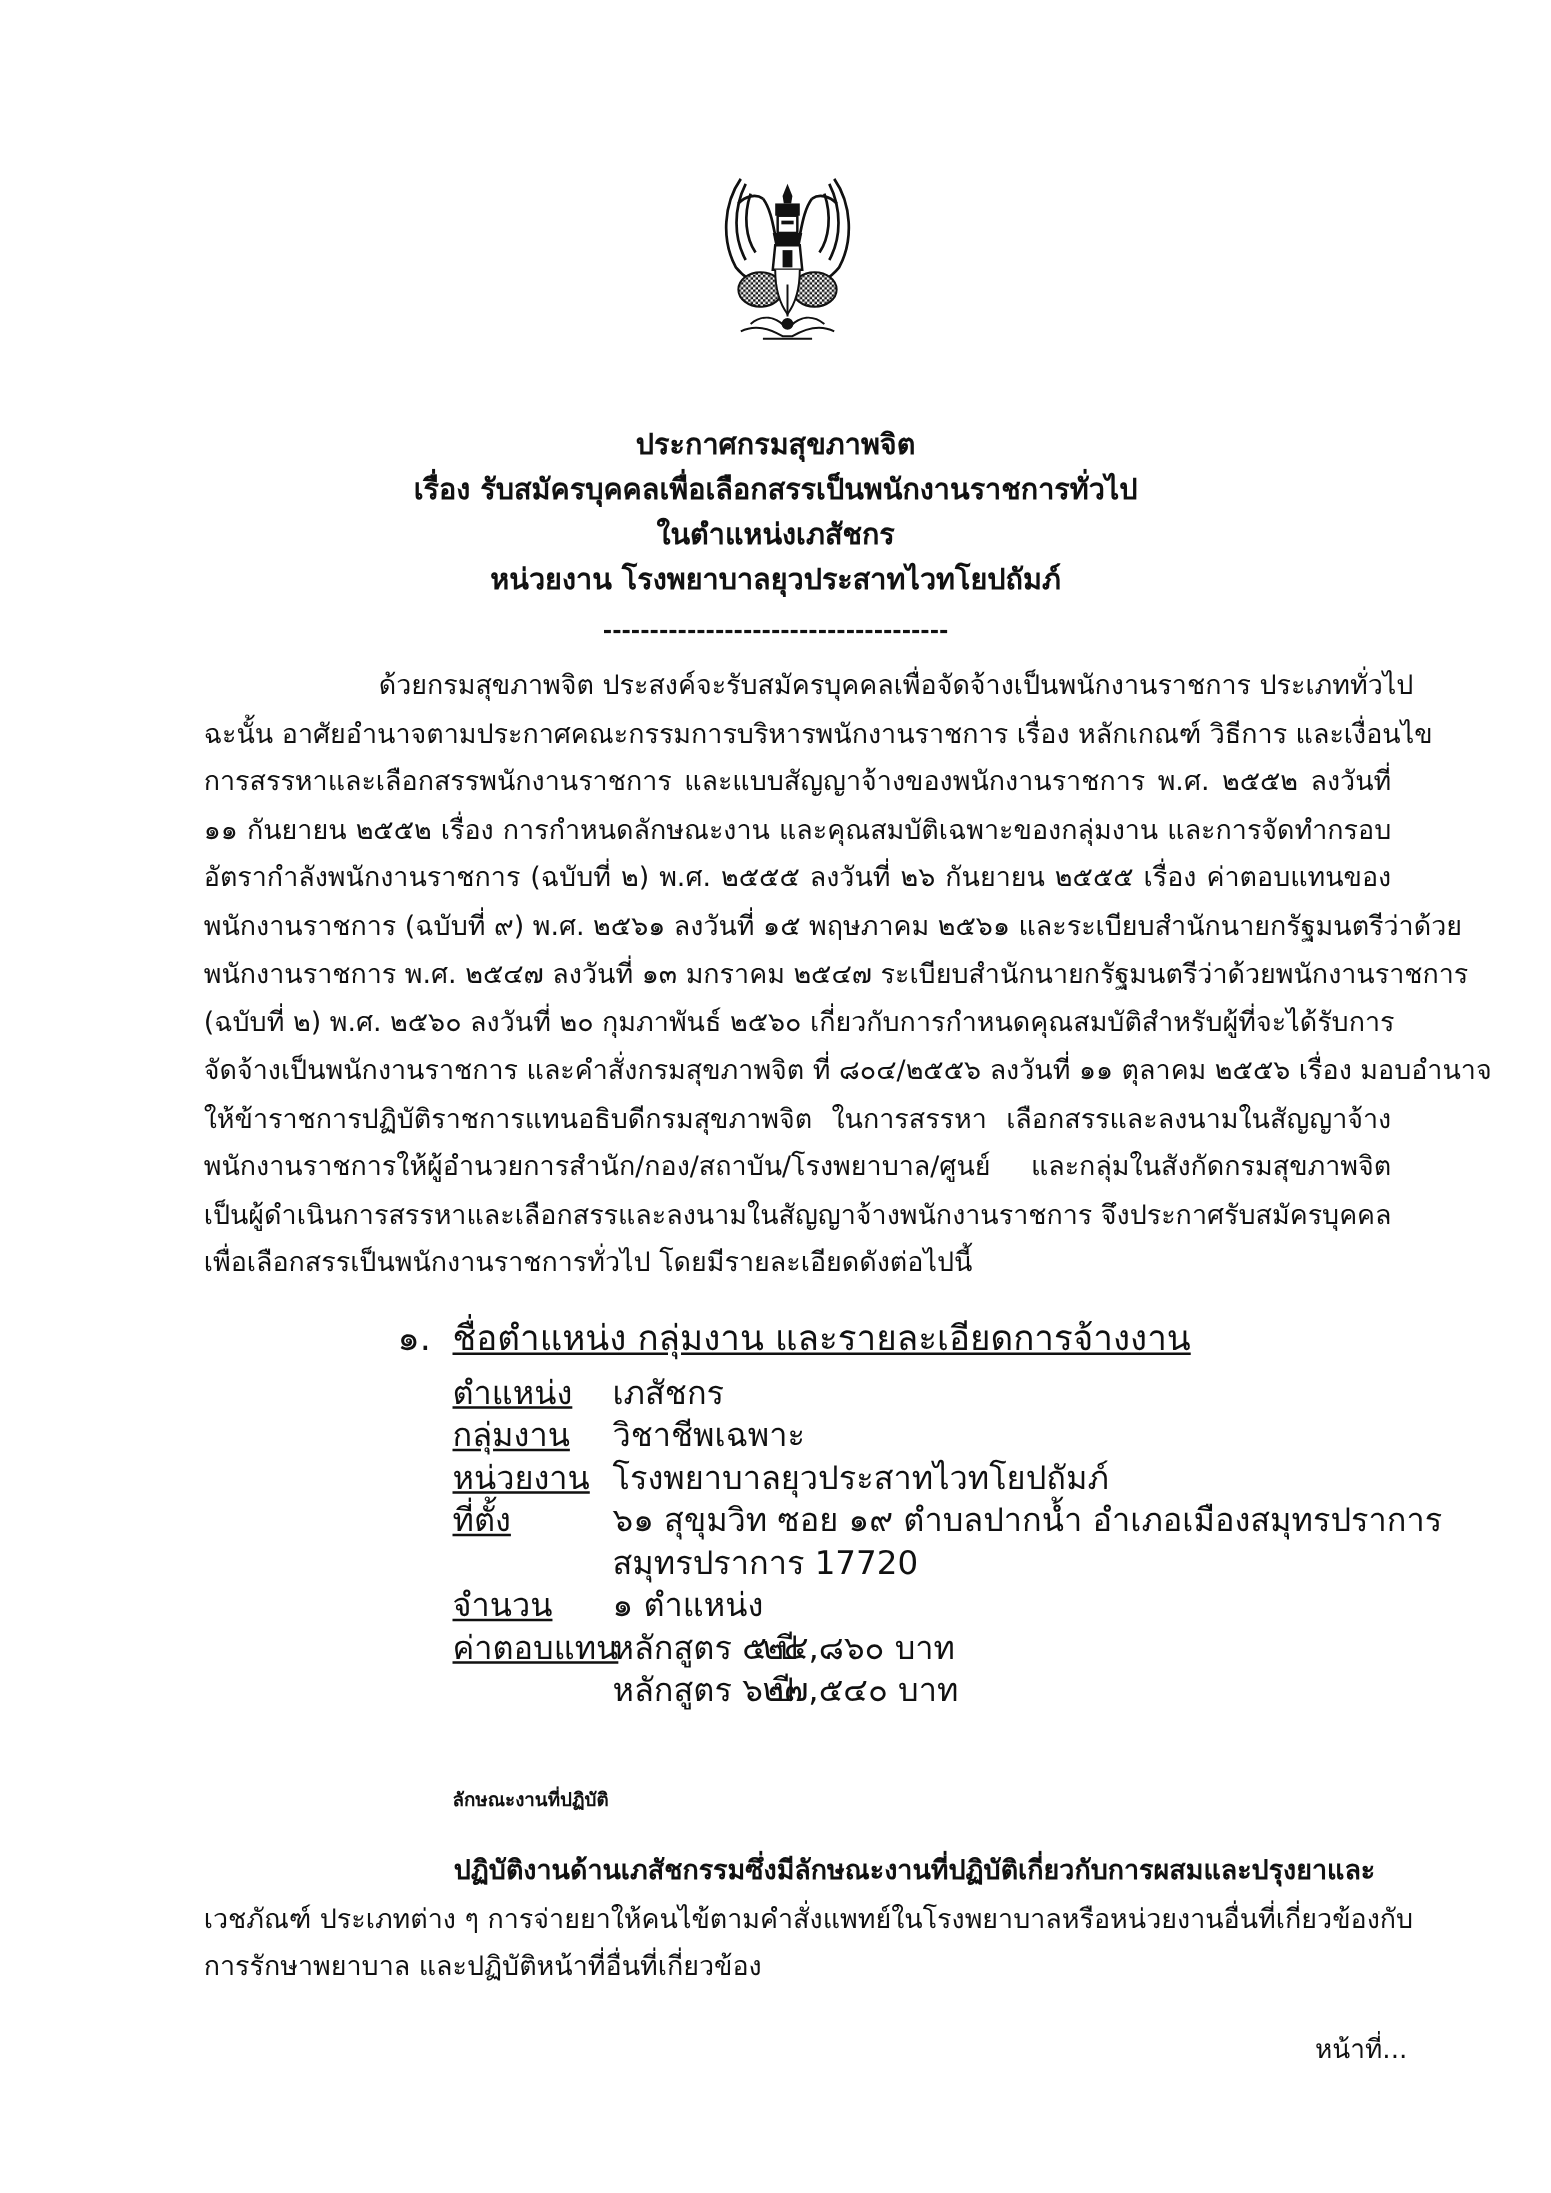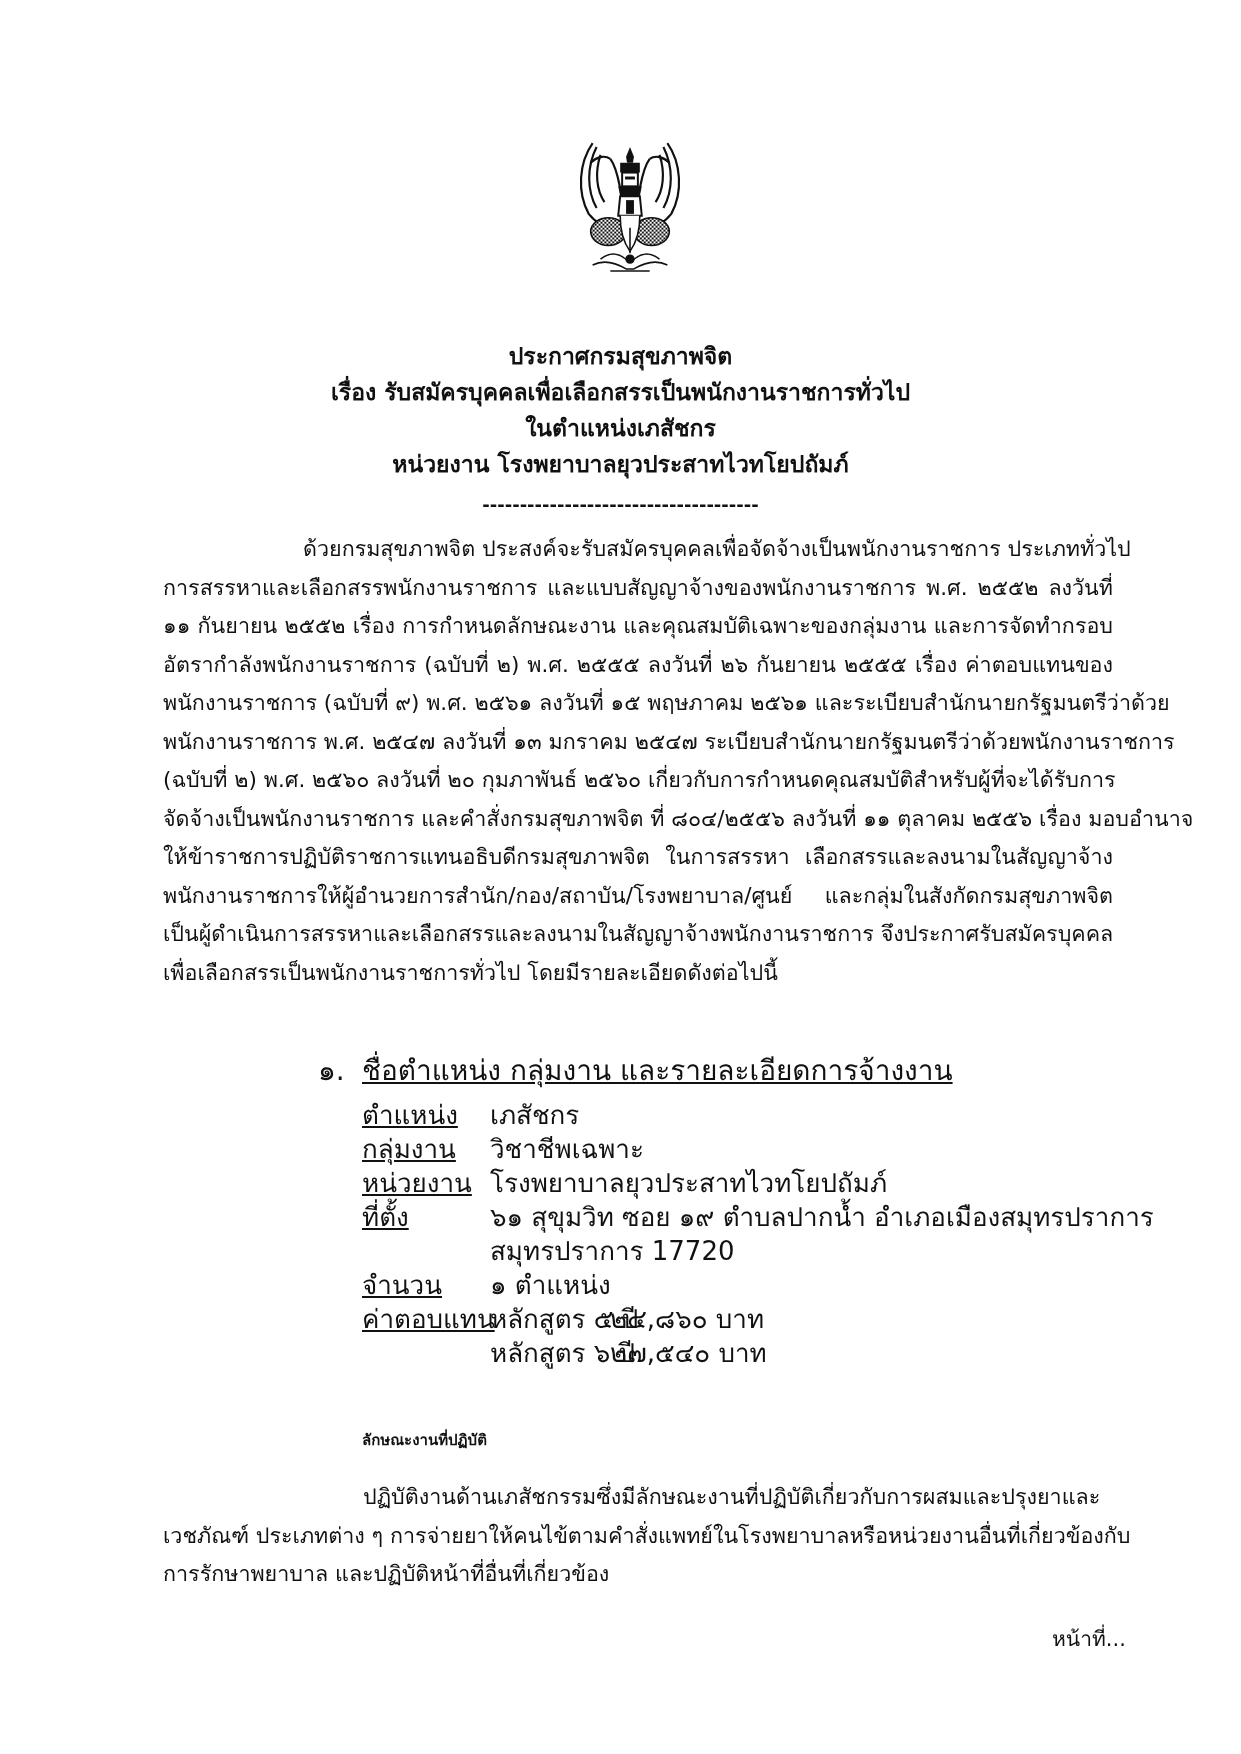--- a/index.html
+++ b/index.html
@@ -21,21 +21,21 @@
     .section-head .num { display: inline-block; width: 44px; }
     .section-head .txt { text-decoration: underline; }
     .details { position: absolute; left: 362px; top: 1098px; font-size: 26px; }
     .drow { height: 34px; line-height: 34px; white-space: nowrap; }
     .dlabel { display: inline-block; width: 128px; text-decoration: underline; vertical-align: top; }
     .dlabel.empty { text-decoration: none; }
     .dval { display: inline-block; vertical-align: top; }
     .pay-course { display: inline-block; width: 120px; }
     .duty-head { position: absolute; left: 362px; top: 1428px; font-size: 15px; font-weight: bold; white-space: nowrap; }
     .duty-para { position: absolute; left: 163px; top: 1478px; width: 950px; font-size: 21.5px; }
-    .duty-para .line.indent { padding-left: 200px; }
+    .duty-para .line.indent { padding-left: 200px; font-weight: bold; }
     .footer-next { position: absolute; left: 1052px; top: 1622px; font-size: 21px; white-space: nowrap; }
   </style>
 </head>
 <body>
 
 <div class="page">
 
   <div class="emblem">
     <svg viewBox="0 0 120 150" width="118" height="150">
       <g fill="none" stroke="#111" stroke-width="2.2">
@@ -89,20 +89,21 @@
   <div class="title-block">
     <div class="title-line">ประกาศกรมสุขภาพจิต</div>
     <div class="title-line">เรื่อง รับสมัครบุคคลเพื่อเลือกสรรเป็นพนักงานราชการทั่วไป</div>
     <div class="title-line">ในตำแหน่งเภสัชกร</div>
     <div class="title-line">หน่วยงาน โรงพยาบาลยุวประสาทไวทโยปถัมภ์</div>
     <div class="title-sep">-------------------------------------</div>
   </div>
 
   <div class="para" style="top:530px;">
     <div class="line indent">ด้วยกรมสุขภาพจิต ประสงค์จะรับสมัครบุคคลเพื่อจัดจ้างเป็นพนักงานราชการ ประเภททั่วไป</div>
+    <div class="line">ฉะนั้น อาศัยอำนาจตามประกาศคณะกรรมการบริหารพนักงานราชการ เรื่อง หลักเกณฑ์ วิธีการ และเงื่อนไข</div>
     <div class="line">การสรรหาและเลือกสรรพนักงานราชการ และแบบสัญญาจ้างของพนักงานราชการ พ.ศ. ๒๕๕๒ ลงวันที่</div>
     <div class="line">๑๑ กันยายน ๒๕๕๒ เรื่อง การกำหนดลักษณะงาน และคุณสมบัติเฉพาะของกลุ่มงาน และการจัดทำกรอบ</div>
     <div class="line">อัตรากำลังพนักงานราชการ (ฉบับที่ ๒) พ.ศ. ๒๕๕๕ ลงวันที่ ๒๖ กันยายน ๒๕๕๕ เรื่อง ค่าตอบแทนของ</div>
     <div class="line">พนักงานราชการ (ฉบับที่ ๙) พ.ศ. ๒๕๖๑ ลงวันที่ ๑๕ พฤษภาคม ๒๕๖๑ และระเบียบสำนักนายกรัฐมนตรีว่าด้วย</div>
     <div class="line">พนักงานราชการ พ.ศ. ๒๕๔๗ ลงวันที่ ๑๓ มกราคม ๒๕๔๗ ระเบียบสำนักนายกรัฐมนตรีว่าด้วยพนักงานราชการ</div>
     <div class="line">(ฉบับที่ ๒) พ.ศ. ๒๕๖๐ ลงวันที่ ๒๐ กุมภาพันธ์ ๒๕๖๐ เกี่ยวกับการกำหนดคุณสมบัติสำหรับผู้ที่จะได้รับการ</div>
     <div class="line">จัดจ้างเป็นพนักงานราชการ และคำสั่งกรมสุขภาพจิต ที่ ๘๐๔/๒๕๕๖ ลงวันที่ ๑๑ ตุลาคม ๒๕๕๖ เรื่อง มอบอำนาจ</div>
     <div class="line">ให้ข้าราชการปฏิบัติราชการแทนอธิบดีกรมสุขภาพจิต ในการสรรหา เลือกสรรและลงนามในสัญญาจ้าง</div>
     <div class="line">พนักงานราชการให้ผู้อำนวยการสำนัก/กอง/สถาบัน/โรงพยาบาล/ศูนย์ และกลุ่มในสังกัดกรมสุขภาพจิต</div>
     <div class="line">เป็นผู้ดำเนินการสรรหาและเลือกสรรและลงนามในสัญญาจ้างพนักงานราชการ จึงประกาศรับสมัครบุคคล</div>

